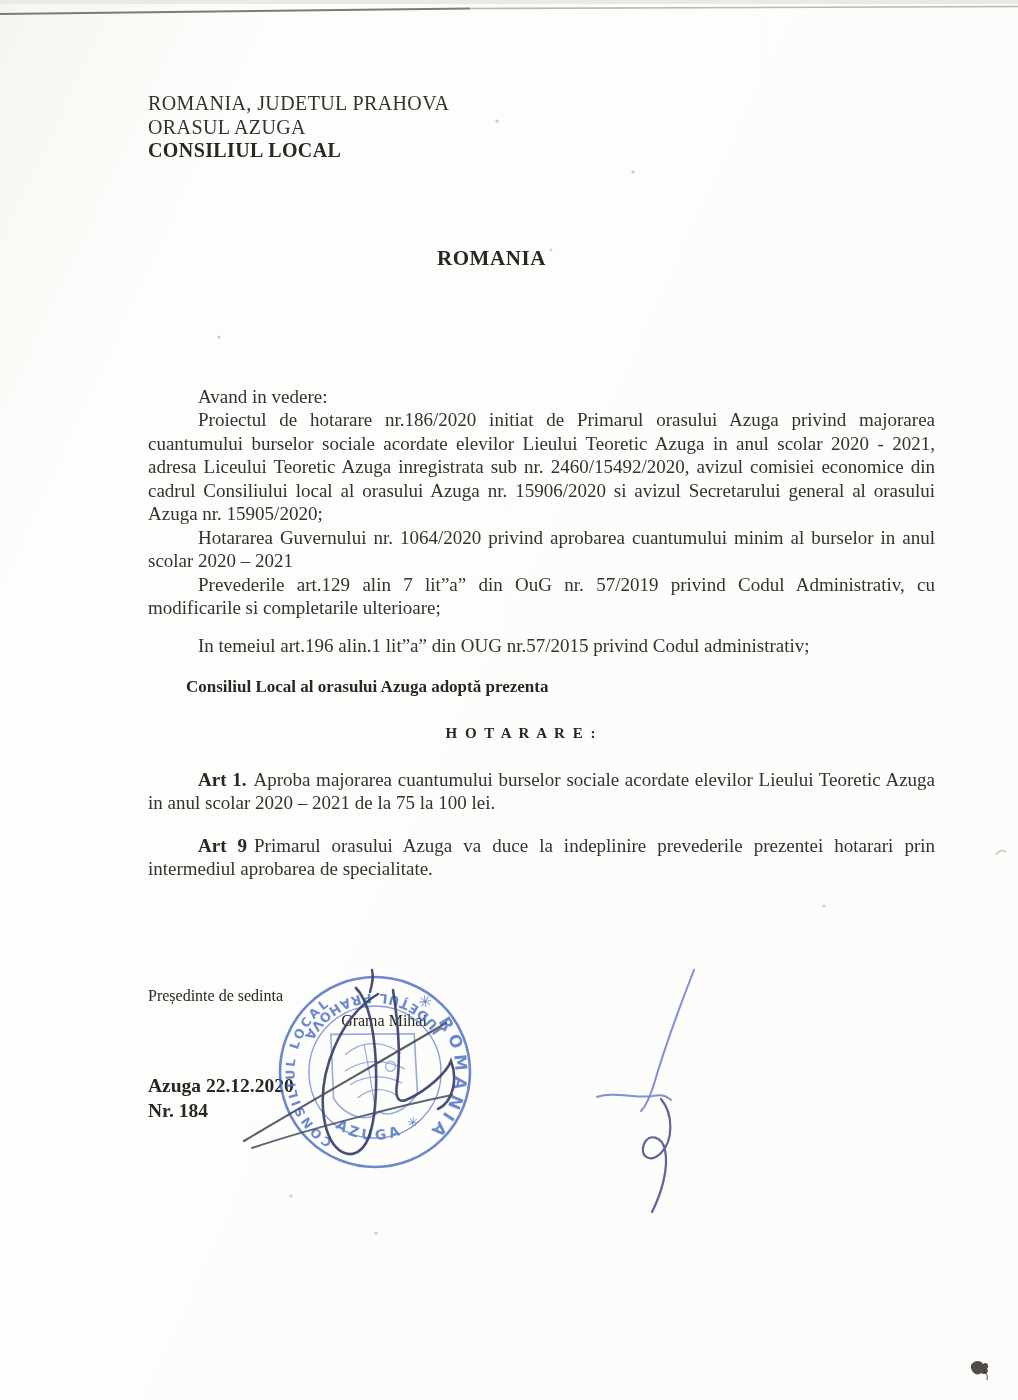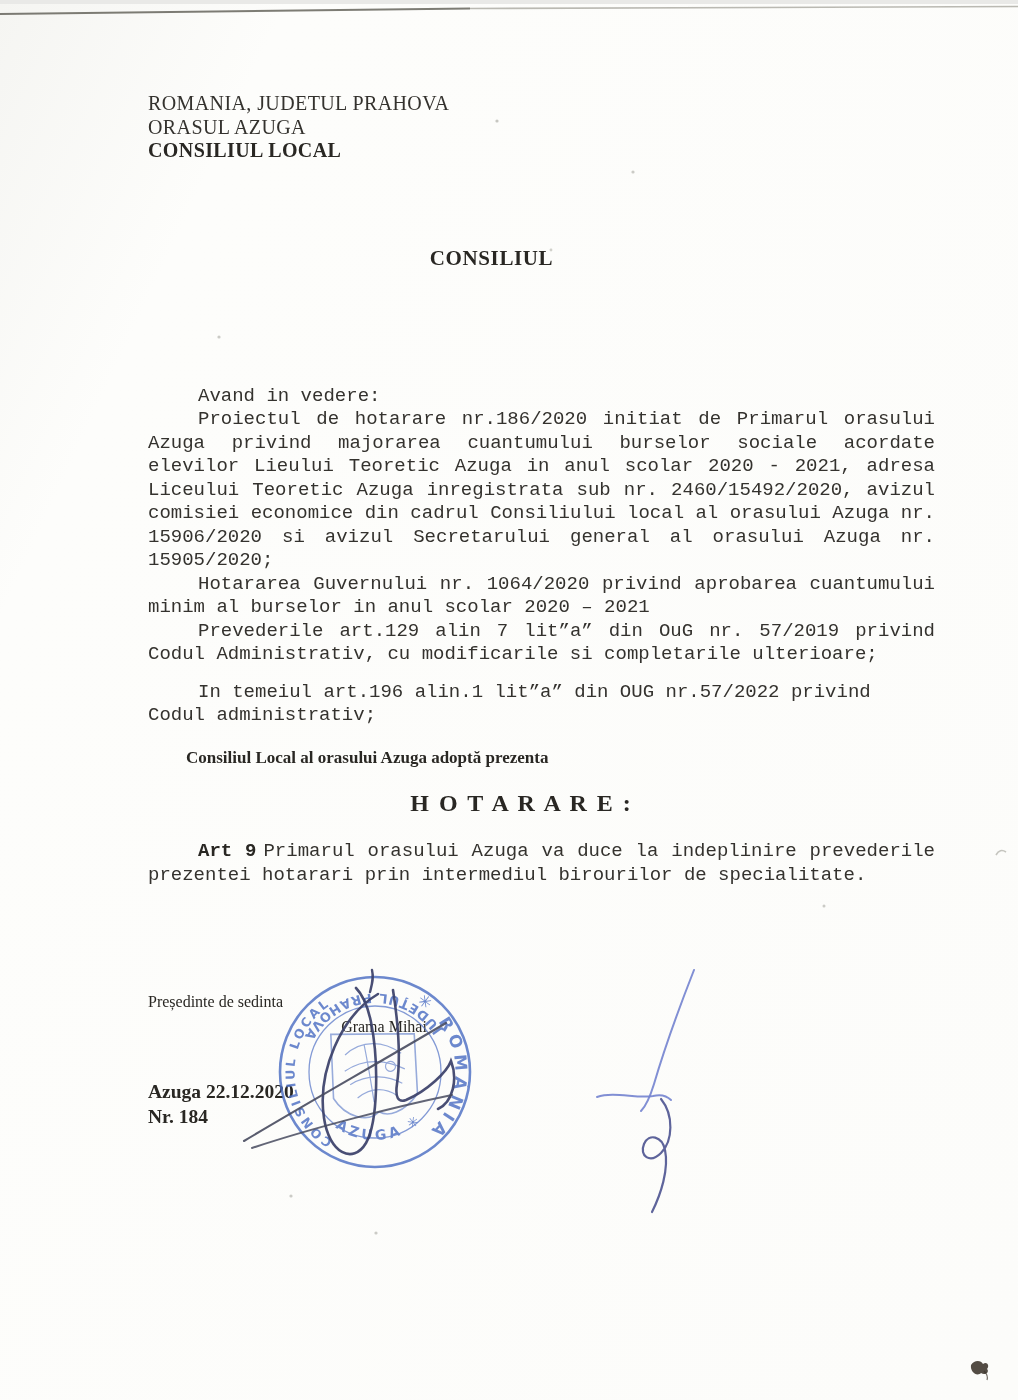--- a/index.html
+++ b/index.html
@@ -5,31 +5,31 @@
   html,body { margin:0; padding:0; background:#e9e9e7; }
   .page {
     position:relative; width:1018px; height:1400px; margin:4px auto;
     background:linear-gradient(115deg,#f5f5f2 0,#fdfdfb 260px,#fcfcfa 100%);
     font-family:"Liberation Serif", serif;
     color:#34322e; overflow:hidden;
   }
   .content { position:relative; box-sizing:border-box; padding:88px 83px 0 148px; }
   .t  { font-size:19px; line-height:23.5px; margin:0; }
   .just { text-align:justify; text-align-last:left; }
-  .ind  { text-indent:50px;font-family:Liberation Mono, monospace; }
+  .ind  { text-indent:50px; }
   .b  { font-weight:bold; color:#292723; }
   .letterhead .t { font-size:20px; line-height:23.5px; letter-spacing:.4px; }
   .title-wrap { margin-top:82px; }
   .doc-title { position:relative; left:-50px; text-align:center; font-size:21px;
                line-height:26px; font-weight:bold; letter-spacing:.6px; margin:0; color:#292723; }
   .preamble { margin-top:114px; }
   .legal { margin-top:14px; }
   .adoption { margin-top:18px; text-indent:38px; font-size:17px; }
   .decision-heading { position:relative; left:-20px; margin-top:21px; text-align:center;
-               font-size:24px; line-height:26px; font-weight:bold; letter-spacing:2px; color:#292723; }
+               font-size:15px; line-height:26px; font-weight:bold; letter-spacing:2px; color:#292723; }
   .art1 { margin-top:22px; }
   .art2 { margin-top:19px; }
   .art-label { margin-right:7px; }
   .sig-row { display:flex; margin-top:102px; }
   .sig-col { font-size:16px; line-height:25px; font-weight:normal; color:#292723; }
   .sig-col.left  { width:452px; }
   .sig-col.right { flex:1; }
   .sig-name-left  { padding-left:20px;text-align:center; }
   .sig-name-right { padding-left:25px; }
   .issue-block { margin-top:40px; font-size:19.5px; line-height:25px; font-weight:bold; color:#292723; }
@@ -42,38 +42,39 @@
 
   <div class="content">
 
     <div class="letterhead">
       <p class="t">ROMANIA, JUDETUL PRAHOVA</p>
       <p class="t">ORASUL  AZUGA</p>
       <p class="t b">CONSILIUL LOCAL</p>
     </div>
 
     <div class="title-wrap">
-      <p class="doc-title">CONSILIUL</p>
+      <p class="doc-title">ROMANIA</p>
     </div>
 
     <div class="preamble">
       <p class="t ind">Avand in vedere:</p>
       <p class="t just ind">Proiectul de hotarare nr.186/2020 initiat de Primarul orasului Azuga privind majorarea cuantumului burselor sociale acordate elevilor Lieului Teoretic Azuga in anul scolar 2020 - 2021, adresa Liceului Teoretic Azuga inregistrata sub nr. 2460/15492/2020,  avizul comisiei economice din cadrul Consiliului local al orasului Azuga nr. 15906/2020 si avizul Secretarului general al orasului Azuga nr. 15905/2020;</p>
       <p class="t just ind">Hotararea Guvernului nr. 1064/2020 privind aprobarea cuantumului  minim al burselor  in anul scolar 2020 – 2021</p>
       <p class="t just ind">Prevederile art.129 alin 7 lit”a” din OuG nr. 57/2019 privind Codul Administrativ, cu modificarile si completarile ulterioare;</p>
     </div>
 
-    <p class="t ind legal">In temeiul art.196 alin.1 lit”a” din OUG nr.57/2022 privind Codul administrativ;</p>
+    <p class="t ind legal">In temeiul art.196 alin.1 lit”a” din OUG nr.57/2015 privind Codul administrativ;</p>
 
     <p class="t b adoption">Consiliul Local al orasului Azuga adoptă prezenta</p>
 
     <p class="decision-heading">H O T A R A R E :</p>
 
+    <p class="t just ind art1"><span class="b art-label">Art 1.</span><span>Aproba  majorarea cuantumului burselor sociale acordate elevilor Lieului Teoretic Azuga in anul scolar 2020 – 2021 de la 75 la 100 lei.</span></p>
 
-    <p class="t just ind art2"><span class="b art-label">Art 9</span><span>Primarul orasului Azuga va duce la indeplinire prevederile prezentei hotarari prin intermediul birourilor de specialitate.</span></p>
+    <p class="t just ind art2"><span class="b art-label">Art 9</span><span>Primarul orasului Azuga va duce la indeplinire prevederile prezentei hotarari prin intermediul aprobarea de specialitate.</span></p>
 
     <div class="sig-row">
       <div class="sig-col left">
         <div>Președinte de sedinta</div>
         <div class="sig-name-left">Grama Mihai</div>
       </div>
     </div>
 
     <div class="issue-block">
       <div>Azuga 22.12.2020</div>

